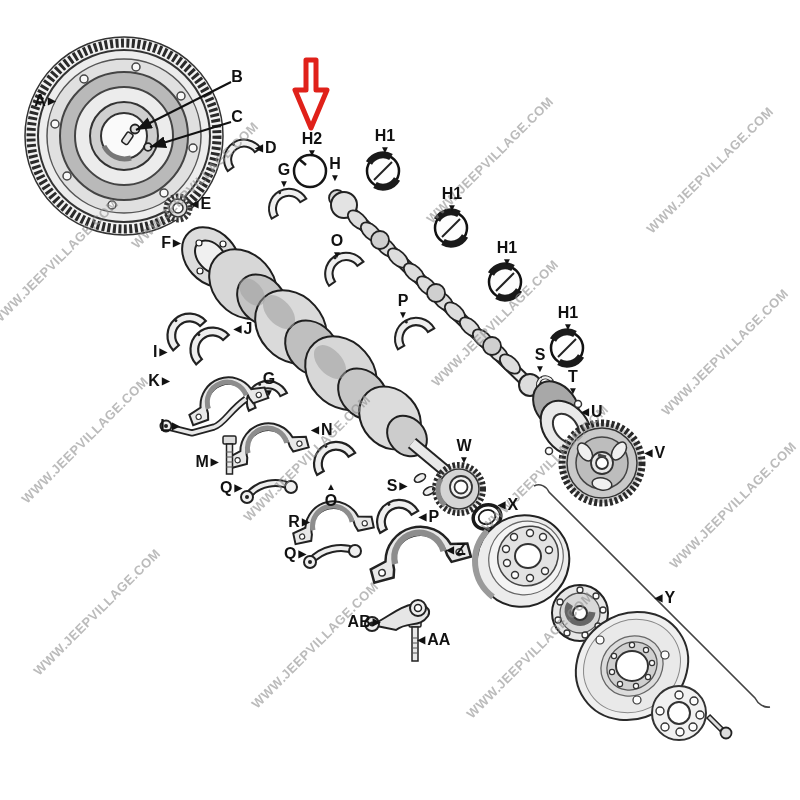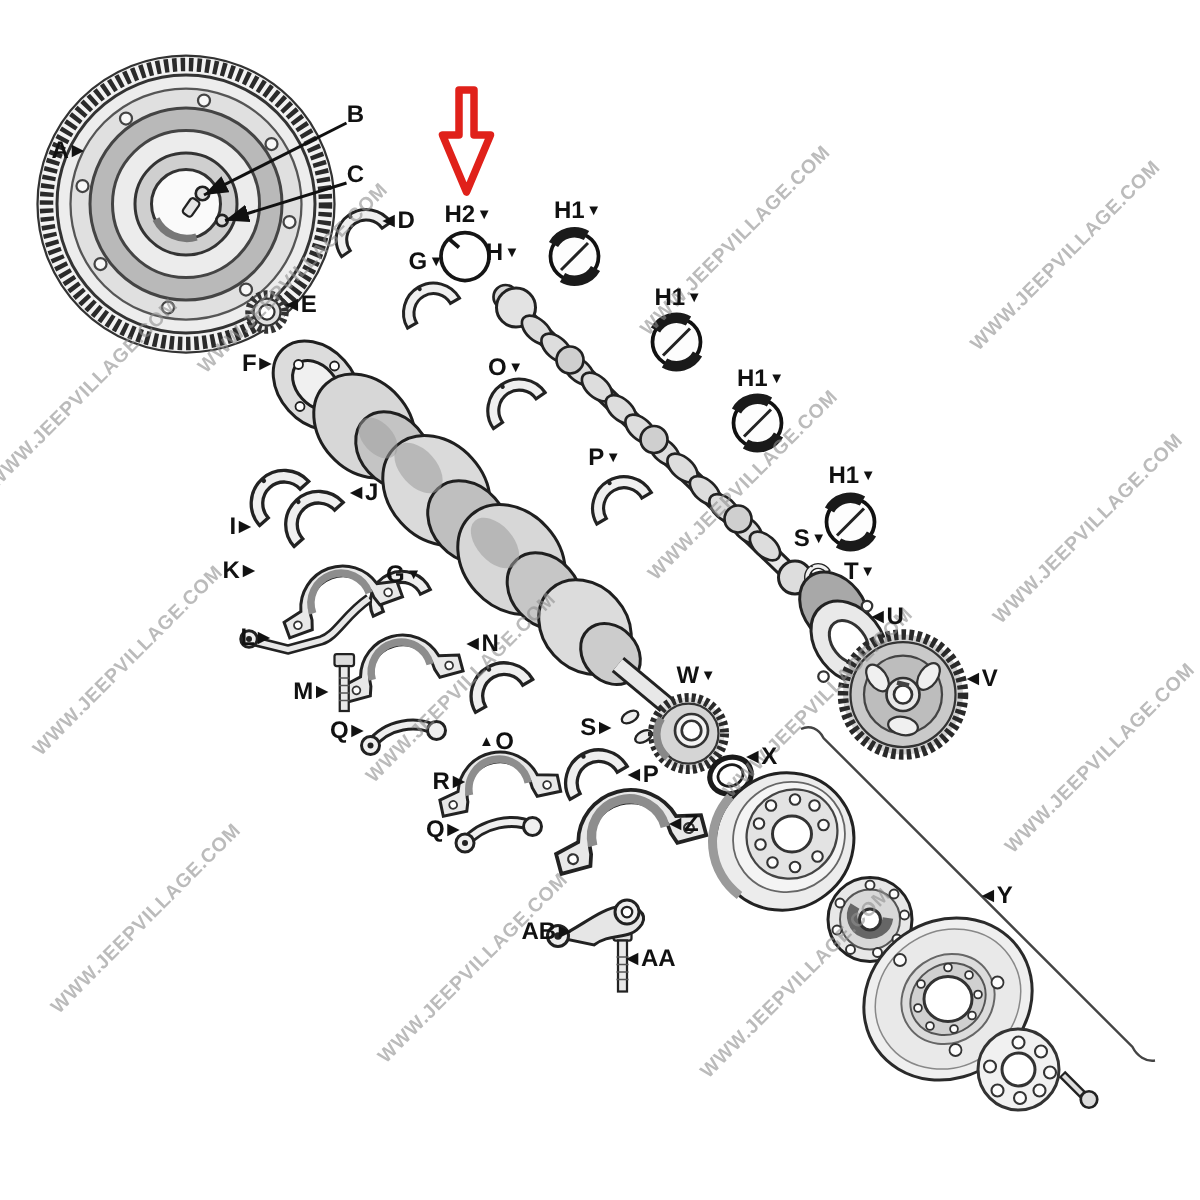--- a/index.html
+++ b/index.html
@@ -5,21 +5,21 @@
   html,body{margin:0;padding:0;background:#ffffff;}
   .stage{position:relative;width:800px;height:800px;background:#fff;overflow:hidden;
          font-family:"Liberation Sans",sans-serif;}
   svg.art{position:absolute;left:0;top:0;}
   svg.overlay{position:absolute;left:0;top:0;pointer-events:none;}
   .wm{position:absolute;font:700 13px "Liberation Sans",sans-serif;letter-spacing:.5px;
       color:#8f8f8f;opacity:.6;white-space:nowrap;}
   .lbl{position:absolute;display:flex;align-items:center;gap:2px;
        font:700 16px "Liberation Sans",sans-serif;color:#111;white-space:nowrap;
        transform:translate(-50%,-50%);line-height:1;}
-  .lbl.col{gap:1px;}
+  .lbl.col{flex-direction:column;gap:1px;}
   .tri{font-size:10px;line-height:1;}
 </style>
 </head>
 <body>
 
 <div class="stage">
 
 <svg class="art" width="800" height="800" viewBox="0 0 800 800">
   <defs>
     <marker id="ah" markerWidth="10" markerHeight="8" refX="8" refY="3" orient="auto">

